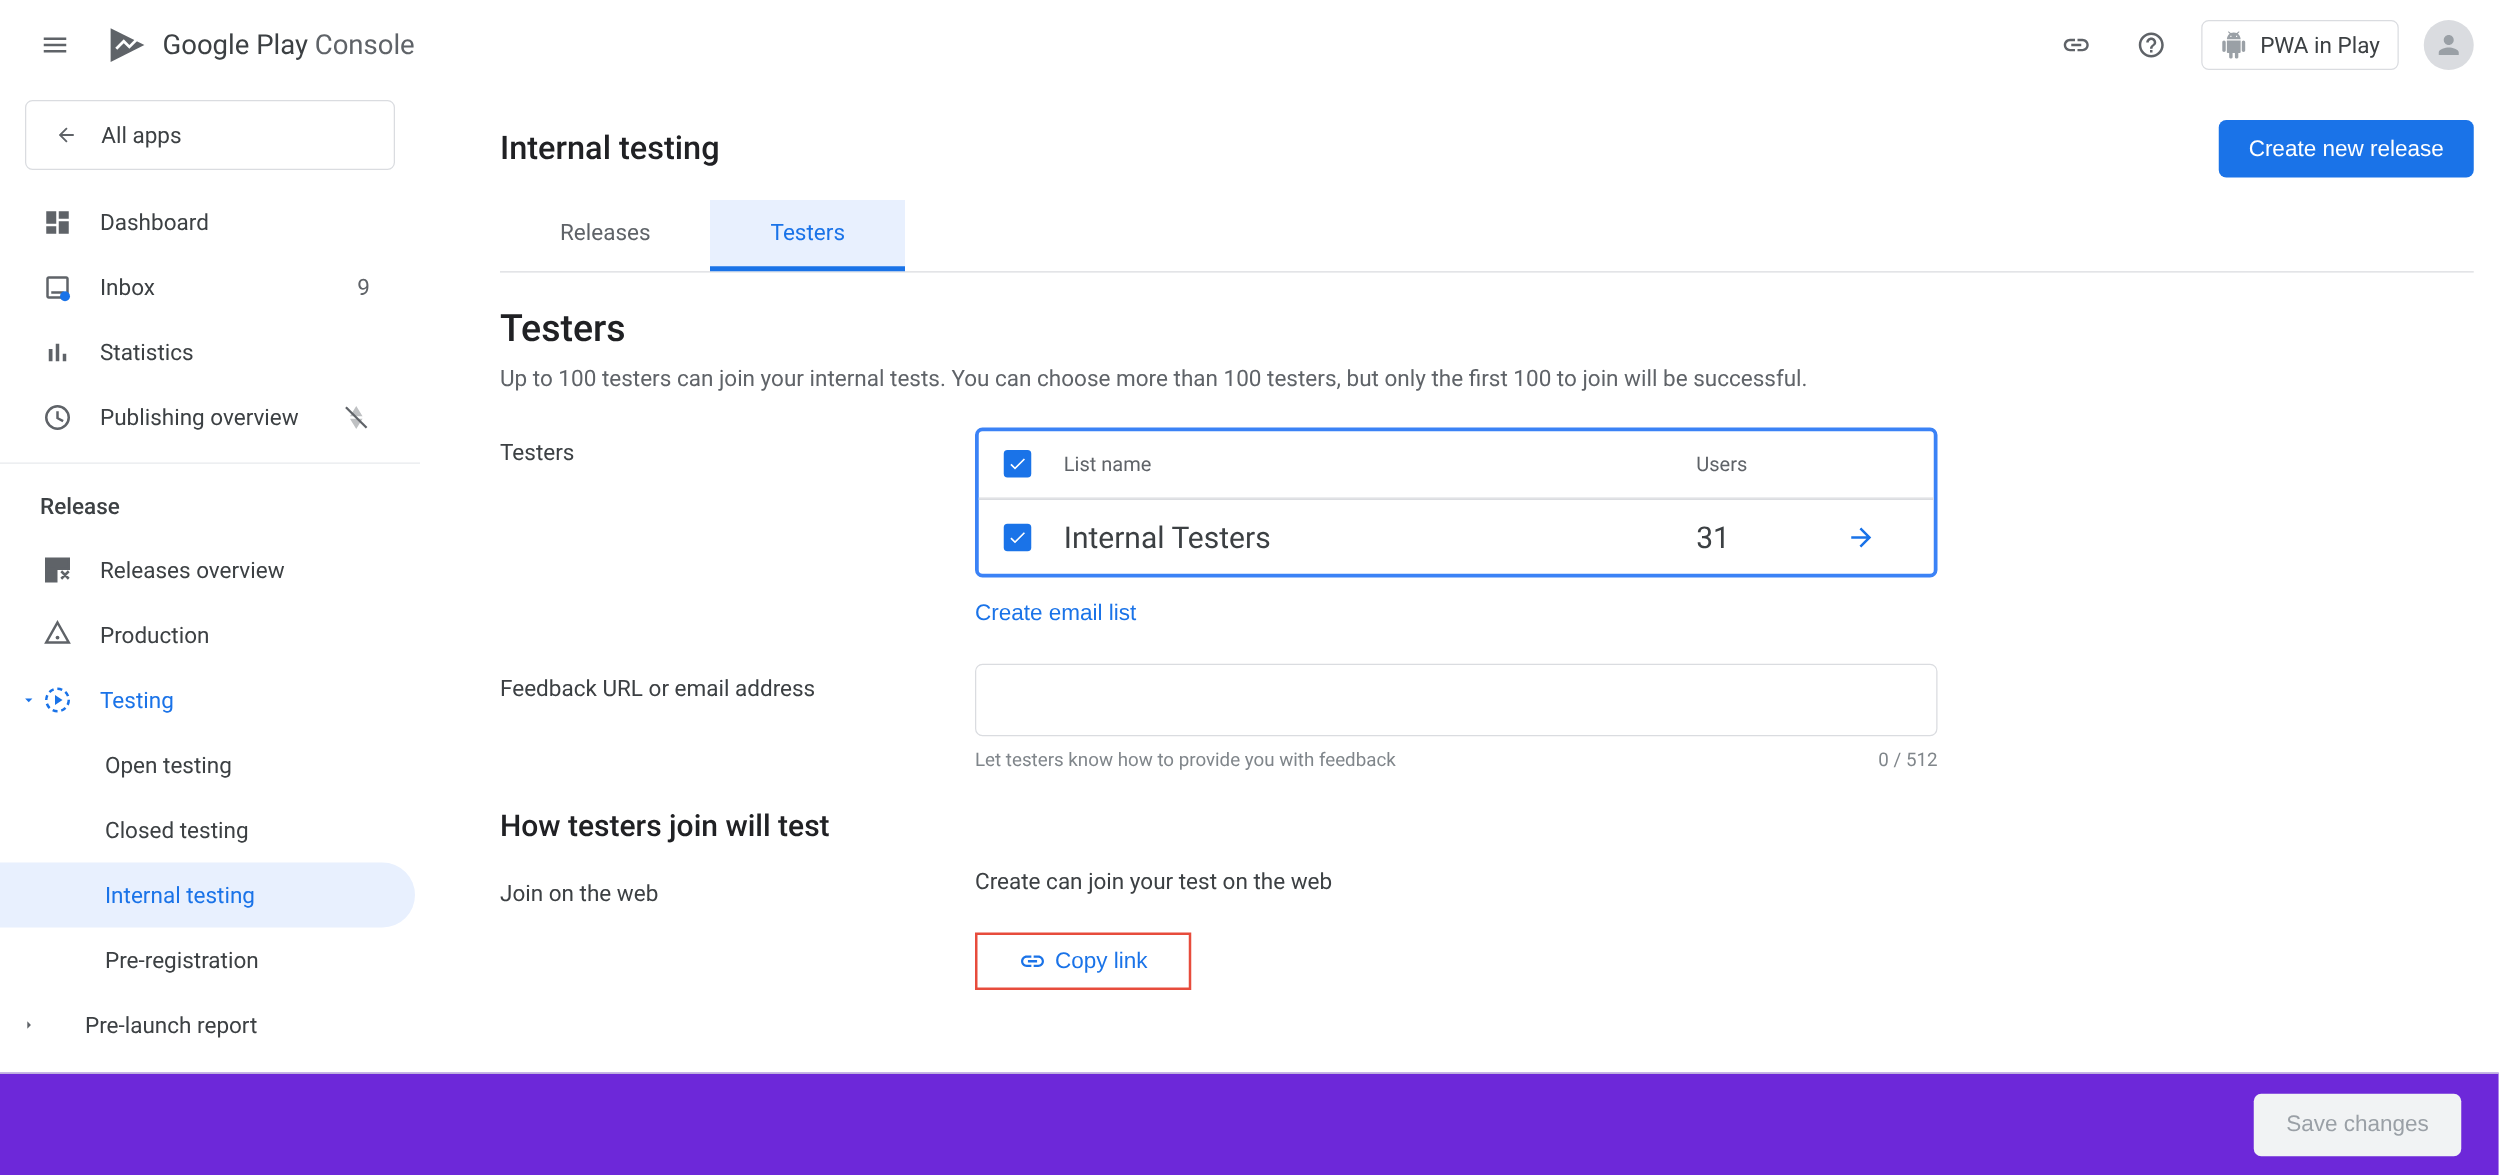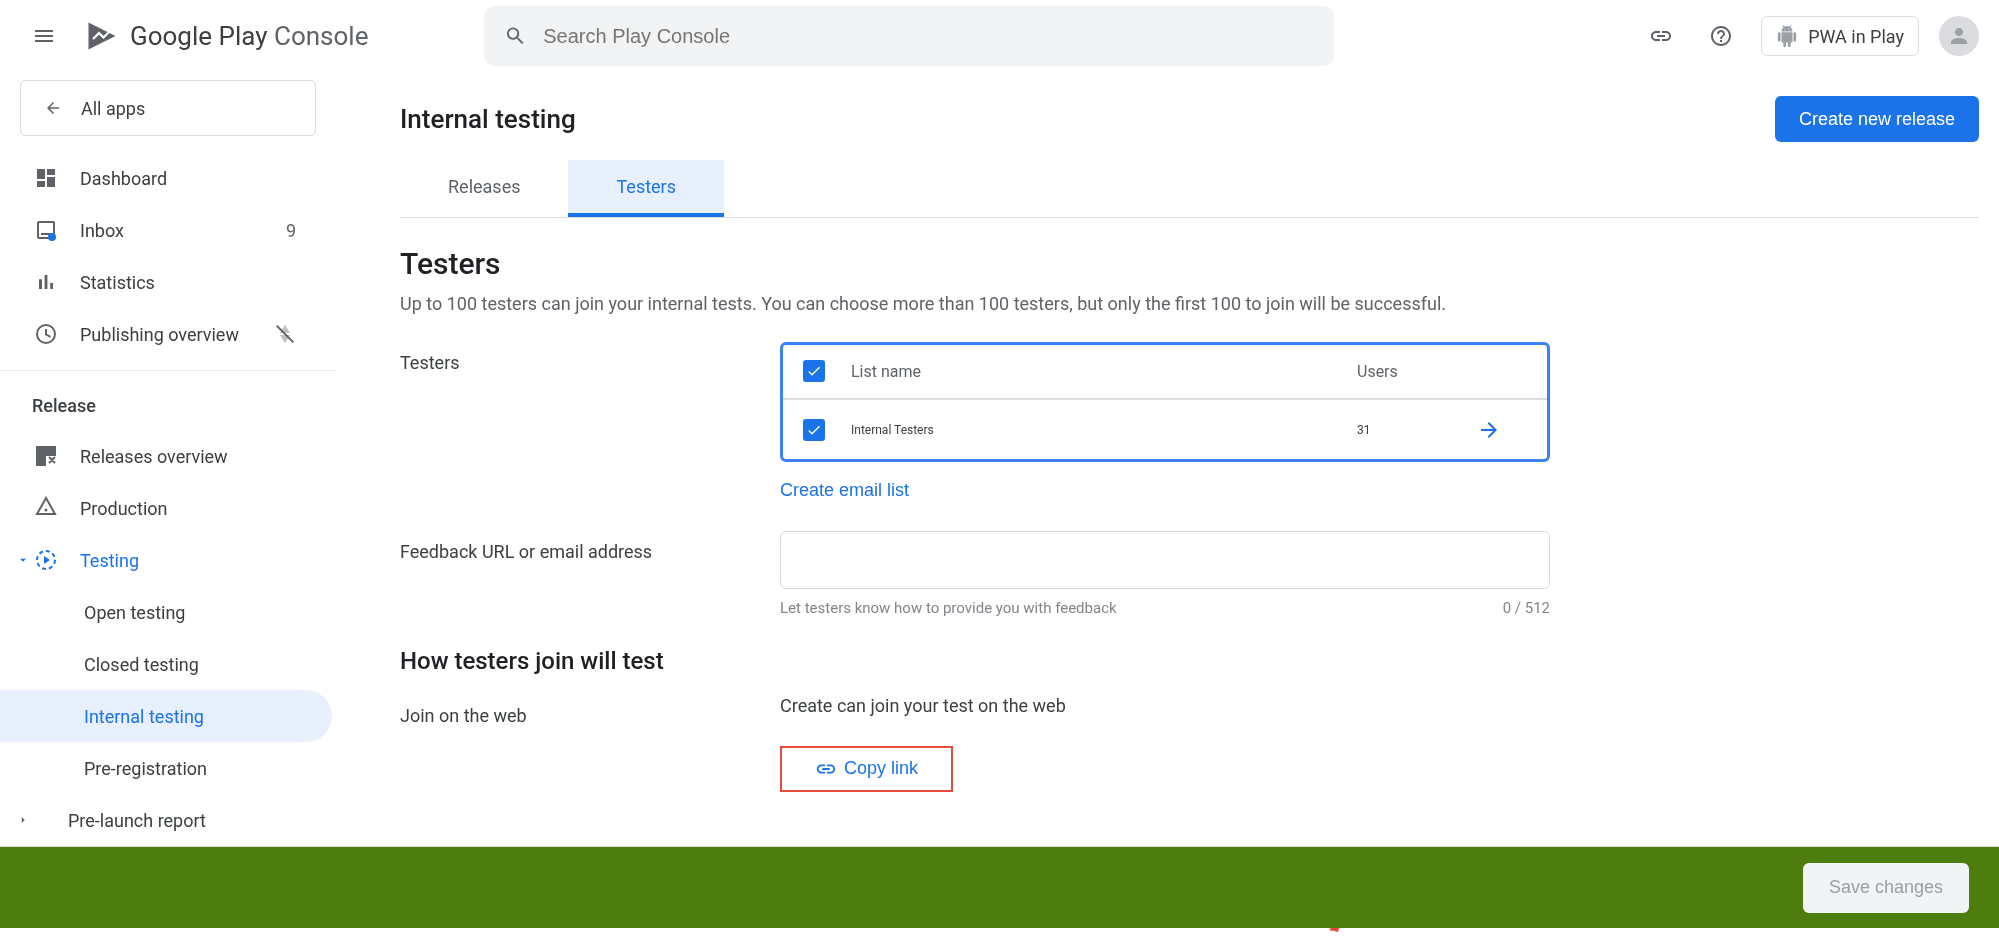--- a/index.html
+++ b/index.html
@@ -24,21 +24,21 @@
   .menu-btn {
     width: 48px; height: 48px;
     display: flex; align-items: center; justify-content: center;
     border-radius: 50%;
     cursor: pointer;
   }
   .logo-wrap {
     display: flex; align-items: center; gap: 10px;
     color: #5f6368;
   }
-  .logo-text { font-size: 26px; color: #5f6368; }
+  .logo-text { font-size: 22px; color: #5f6368; }
   .logo-text .gp { color: #3c4043; }
   .search-wrap {
     margin-left: 100px;
     width: 850px;
     height: 60px;
     background: #f1f3f4;
     border-radius: 10px;
     display: flex;
     align-items: center;
     padding: 0 20px;
@@ -182,21 +182,21 @@
   }
   .form-control { width: 770px; }
   .testers-table {
     border: 3px solid #3b82f6; border-radius: 6px;
   }
   .tt-head, .tt-row {
     display: flex; align-items: center; padding: 0 20px;
     height: 54px;
   }
   .tt-head { border-bottom: 1px solid #dadce0; font-size: 16px; color: #5f6368; }
-  .tt-row { height: 60px; font-size: 12px; border-top: 1px solid #dadce0; }
+  .tt-row { height: 60px; font-size: 24px; border-top: 1px solid #dadce0; }
   .tt-head .col-check, .tt-row .col-check { width: 48px; }
   .tt-head .col-name, .tt-row .col-name { flex: 1; }
   .tt-head .col-users, .tt-row .col-users { width: 120px; text-align: left; }
   .tt-row .col-arrow { width: 50px; text-align: right; color: #1a73e8; cursor: pointer; }
   .chk {
     width: 22px; height: 22px;
     background: #1a73e8;
     border-radius: 3px;
     display: inline-flex; align-items: center; justify-content: center;
     cursor: pointer;
@@ -231,26 +231,26 @@
   }
   .annotation-arrow {
     position: absolute;
     left: 920px;
     top: 810px;
     color: #e74c3c;
   }
   
   .footer-bar {
     position: absolute;
-    left: 0; right: 0; bottom: 12px;
+    left: 0; right: 0; bottom: 0;
     height: 82px;
     border-top: 1px solid #dadce0;
     display: flex; align-items: center; justify-content: flex-end;
     padding: 0 30px;
-    background: #4d7c0f;
+    background: #6d28d9;
   }
   .save-btn {
     background: #f1f3f4; color: #9aa0a6;
     border: none; border-radius: 6px;
     height: 50px; padding: 0 26px;
     font-size: 18px;
     cursor: not-allowed;
   }
   svg { display: block; }
 </style>
@@ -264,26 +264,20 @@
       </svg>
   </div>
   <div class="logo-wrap">
     <svg width="36" height="36" viewBox="0 0 24 24">
       <polygon points="3,3 21,12 3,21" fill="#5f6368"></polygon>
       <polyline points="6,14 10,10 13,13 18,8" fill="none" stroke="#fff" stroke-width="1.5"></polyline>
     </svg>
     <span class="logo-text">
       <span class="gp">Google Play</span> <span>Console</span>
     </span>
-  </div>
-  <div class="search-wrap">
-    <svg width="24" height="24" viewBox="0 0 24 24">
-        <path fill="#5f6368" d="M15.5 14h-.79l-.28-.27A6.471 6.471 0 0016 9.5 6.5 6.5 0 109.5 16c1.61 0 3.09-.59 4.23-1.57l.27.28v.79l5 4.99L20.49 19l-4.99-5zm-6 0C7.01 14 5 11.99 5 9.5S7.01 5 9.5 5 14 7.01 14 9.5 11.99 14 9.5 14z"></path>
-      </svg>
-    <input type="text" placeholder="Search Play Console" style="">
   </div>
   <div class="header-right">
     <div class="icon-btn">
       <svg width="24" height="24" viewBox="0 0 24 24">
           <path fill="#5f6368" d="M3.9 12c0-1.71 1.39-3.1 3.1-3.1h4V7H7c-2.76 0-5 2.24-5 5s2.24 5 5 5h4v-1.9H7c-1.71 0-3.1-1.39-3.1-3.1zM8 13h8v-2H8v2zm9-6h-4v1.9h4c1.71 0 3.1 1.39 3.1 3.1s-1.39 3.1-3.1 3.1h-4V17h4c2.76 0 5-2.24 5-5s-2.24-5-5-5z"></path>
         </svg>
     </div>
     <div class="icon-btn">
       <svg width="24" height="24" viewBox="0 0 24 24">
           <path fill="#5f6368" d="M11 18h2v-2h-2v2zm1-16C6.48 2 2 6.48 2 12s4.48 10 10 10 10-4.48 10-10S17.52 2 12 2zm0 18c-4.41 0-8-3.59-8-8s3.59-8 8-8 8 3.59 8 8-3.59 8-8 8zm0-14c-2.21 0-4 1.79-4 4h2c0-1.1.9-2 2-2s2 .9 2 2c0 2-3 1.75-3 5h2c0-2.25 3-2.5 3-5 0-2.21-1.79-4-4-4z"></path>

